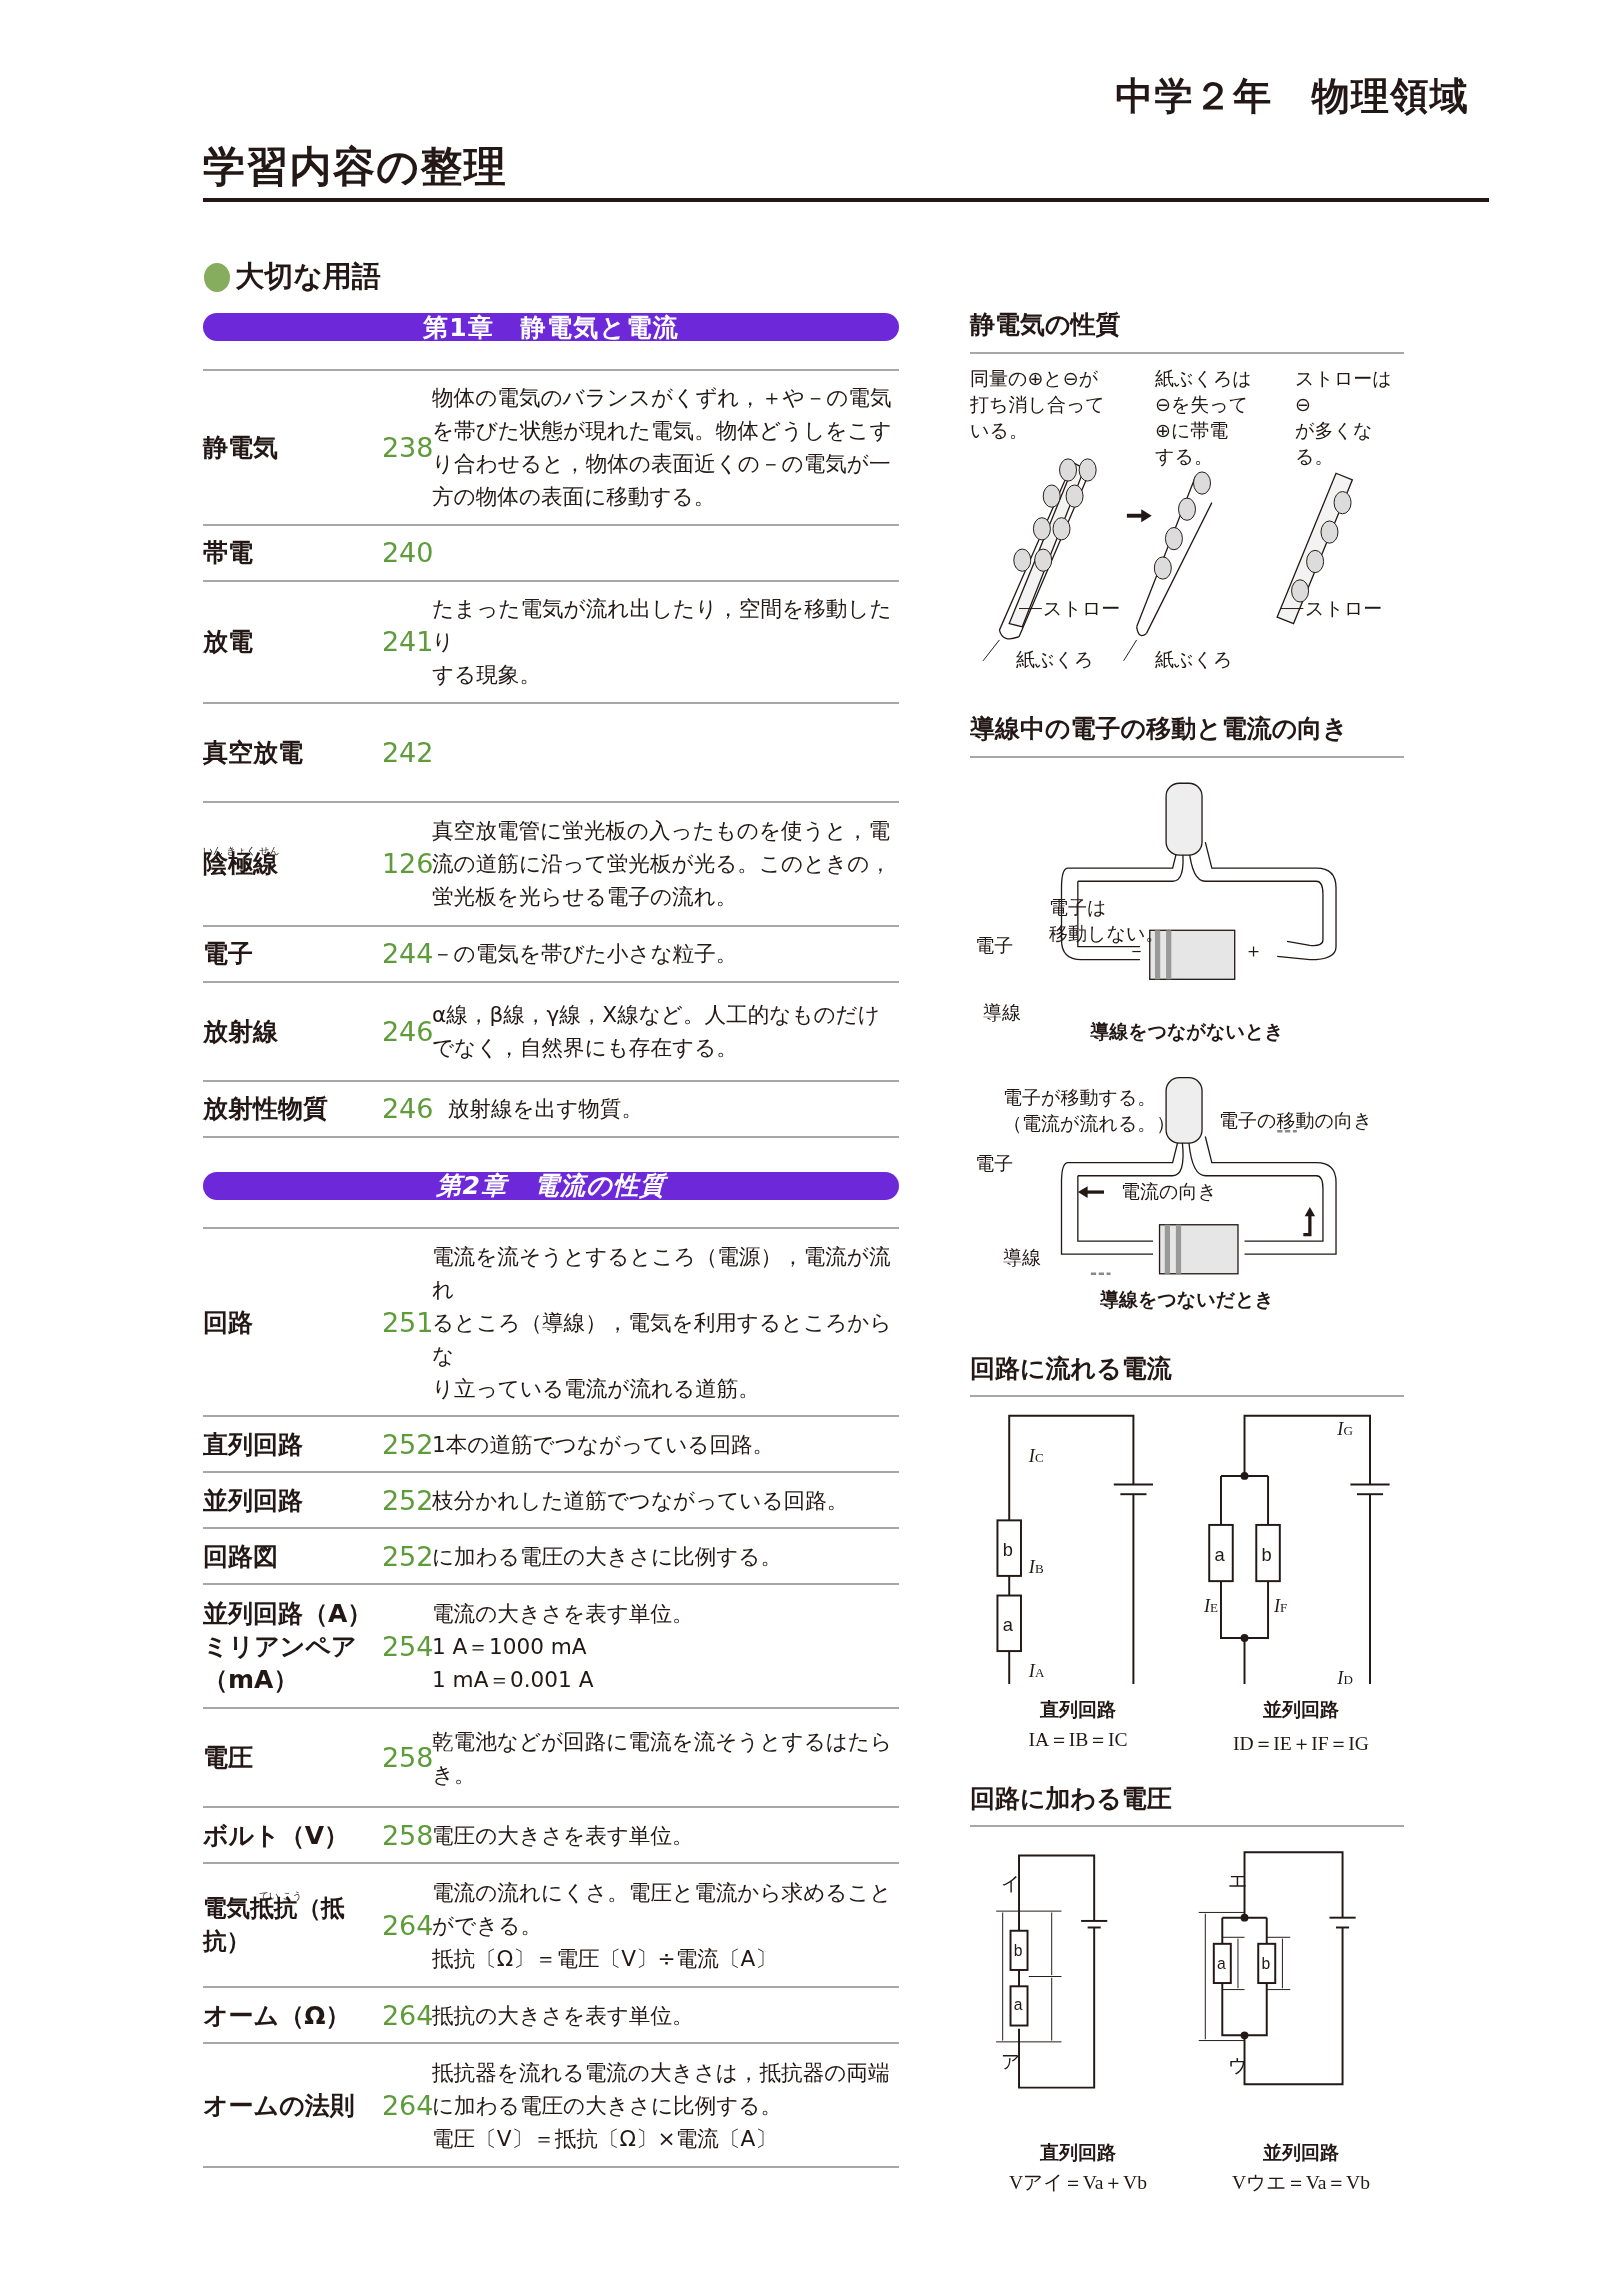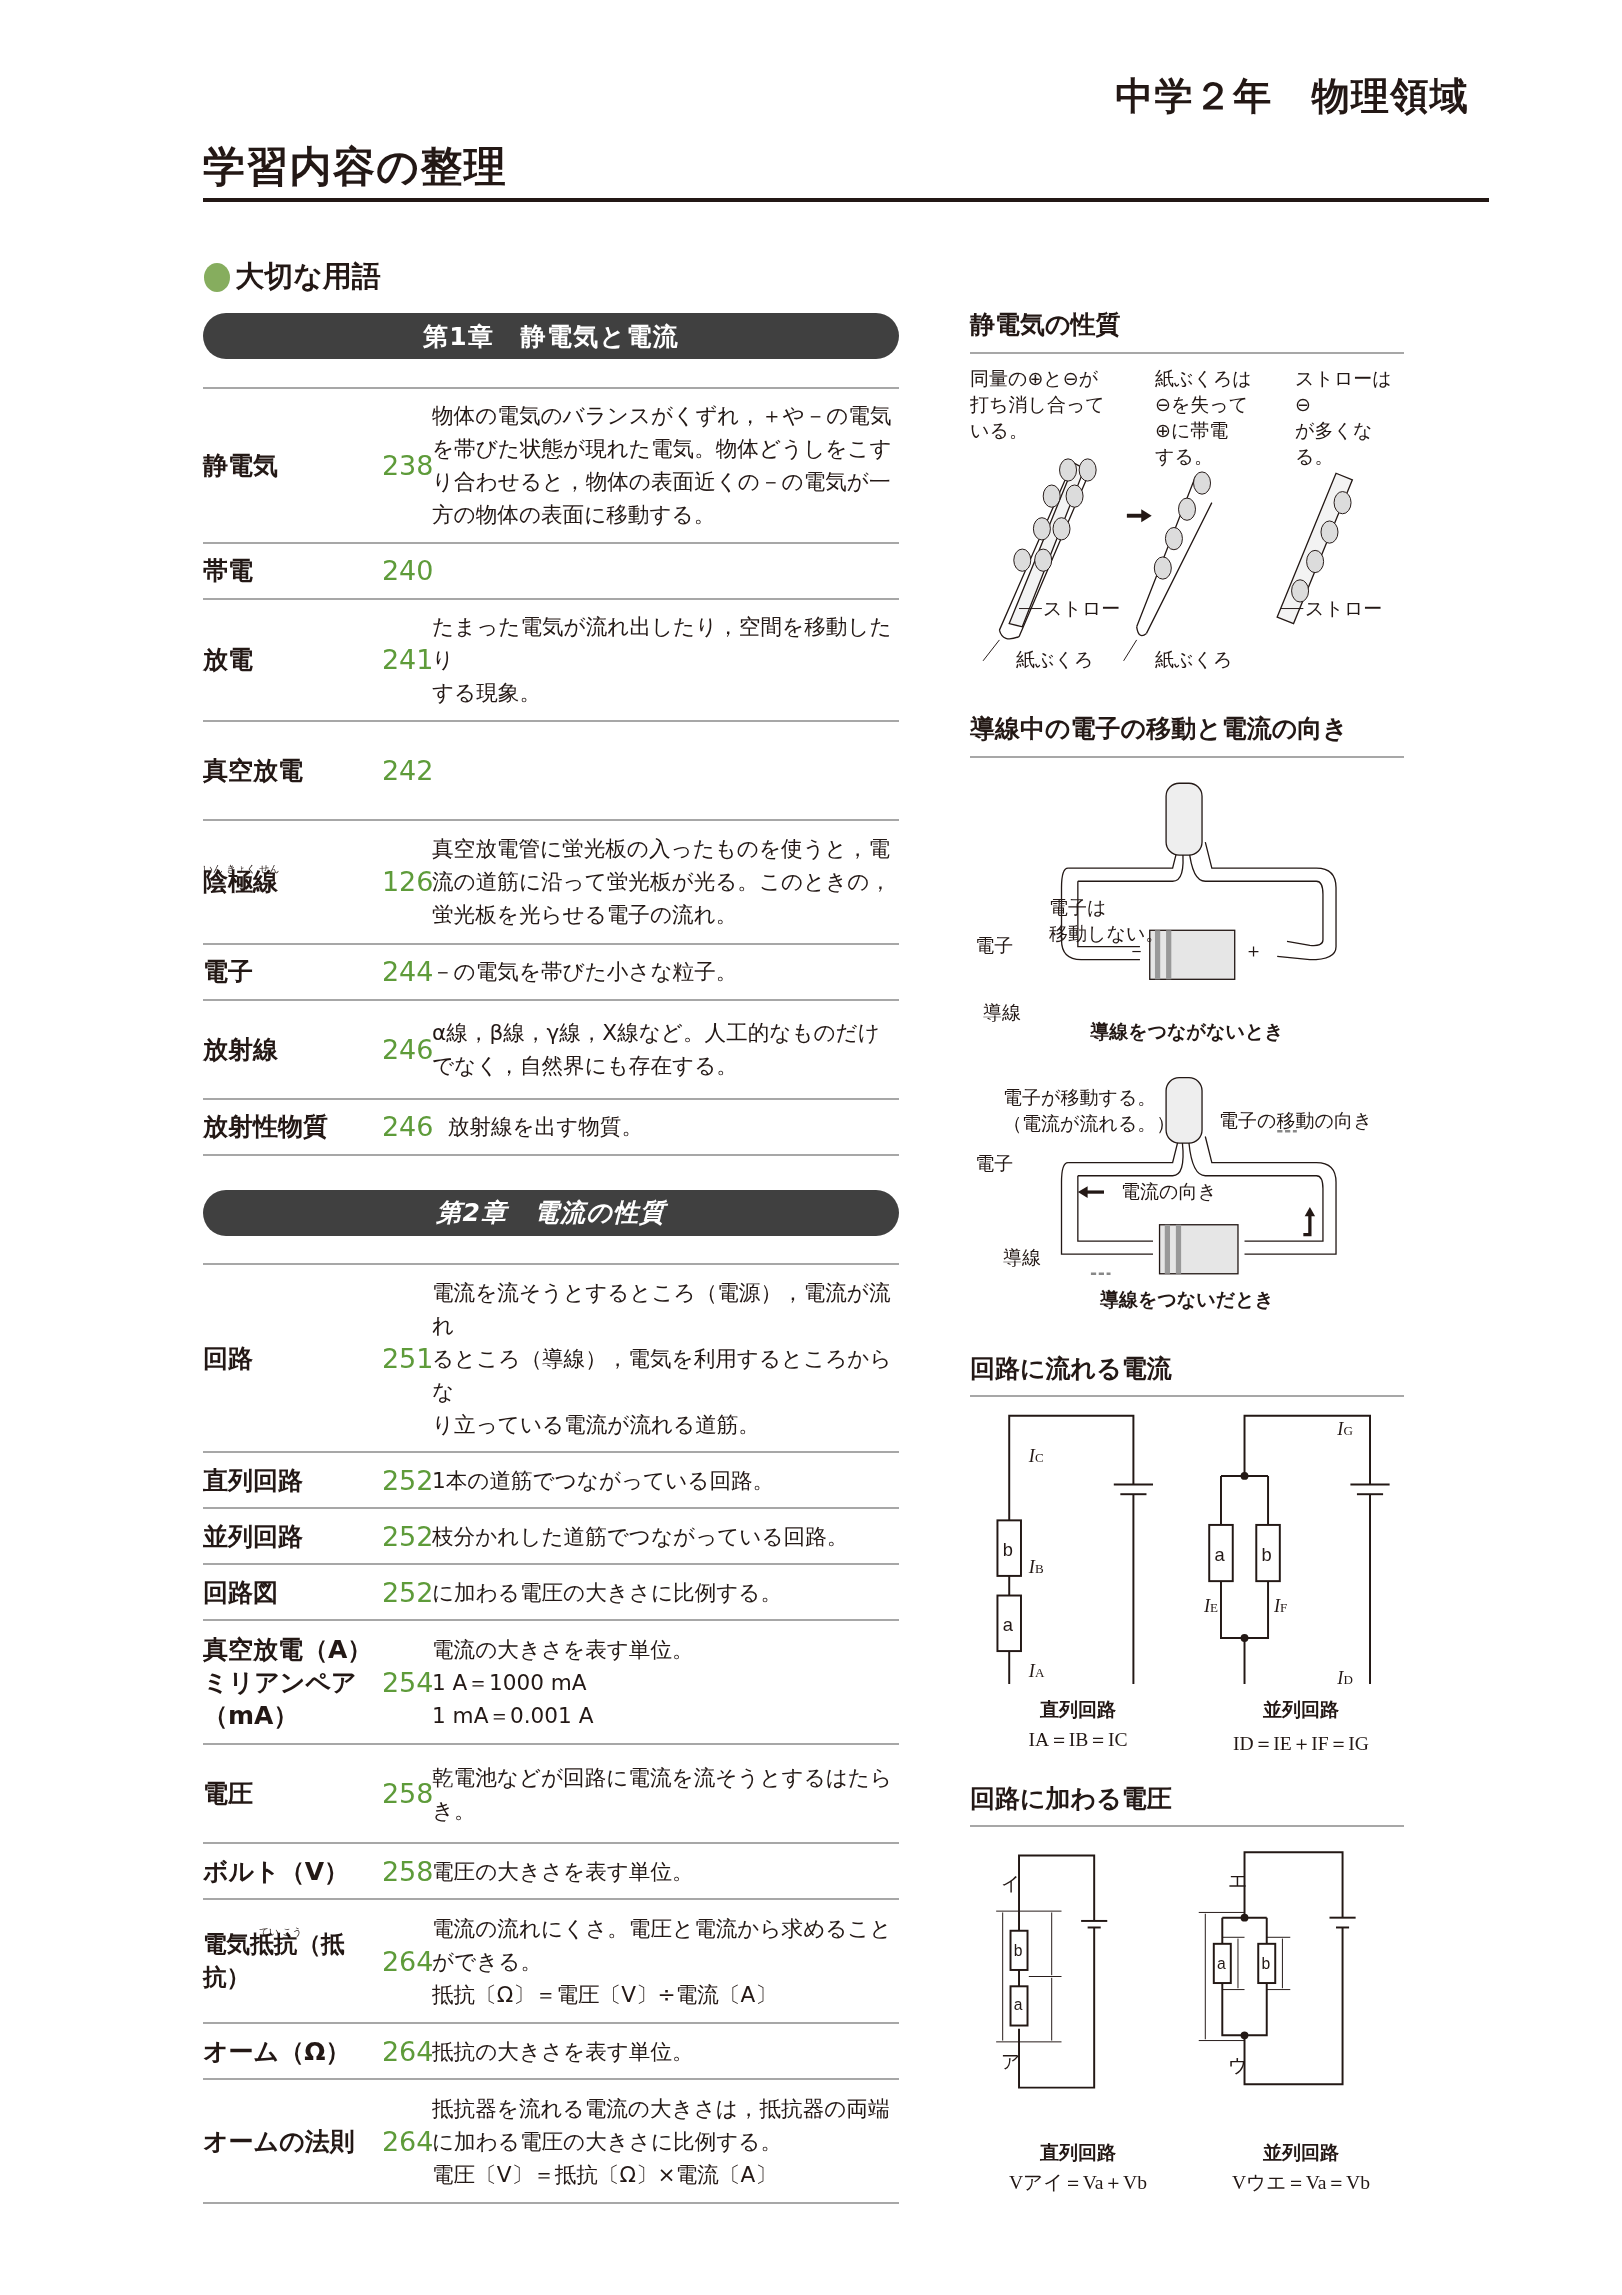--- a/index.html
+++ b/index.html
@@ -7,21 +7,21 @@
   body { position: relative; font-family: "DejaVu Sans", "Liberation Sans", sans-serif; color: #231815; overflow: hidden; }
 
   .grade { position: absolute; right: 154px; top: 71px; font-size: 38px; font-weight: bold; letter-spacing: 1.3px; }
   .page-title { position: absolute; left: 203px; top: 139px; font-size: 42px; font-weight: bold; letter-spacing: 1.3px; }
   .title-rule { position: absolute; left: 203px; top: 198px; width: 1286px; height: 3.9px; background: #231815; }
 
   .section-head { position: absolute; left: 204px; top: 257px; font-size: 29px; font-weight: bold; display: flex; align-items: center; }
   .green-dot { width: 26px; height: 29px; border-radius: 50%; background: #86ad5e; margin-right: 5.2px; }
 
   .left { position: absolute; left: 203px; top: 313px; width: 696px; }
-  .chapter-pill { height: 46px; border-radius: 23px; background: #404040; color: #fff; font-size: 25px; font-weight: bold; display: flex; align-items: center; justify-content: center; margin-bottom: 27.5px; letter-spacing: 1.3px; }
+  .chapter-pill { height: 28px; border-radius: 23px; background: #6d28d9; color: #fff; font-size: 25px; font-weight: bold; display: flex; align-items: center; justify-content: center; margin-bottom: 27.5px; letter-spacing: 1.3px; }
   .chapter-pill.second { margin-top: 34px; font-style: italic; }
   .term-table { border-top: 2px solid #a7a7a7; }
   .term-row { display: flex; align-items: center; border-bottom: 2px solid #a7a7a7; padding: 10.5px 0; }
   .term { width: 171px; font-size: 25px; font-weight: bold; line-height: 33px; position: relative; }
   .page-no { width: 58px; font-size: 27px; color: #5e9b3a; text-align: left; padding-left: 7.9px; }
   .desc { flex: 1; font-size: 21.6px; line-height: 33px; }
   .desc .line { display: block; }
   .rt { position: absolute; left: 0; top: -14.4px; font-size: 9.2px; white-space: nowrap; }
   .term .rt { top: -13px; font-size: 9.8px; font-weight: normal; }
 
@@ -137,21 +137,21 @@
     </div>
     <div class="term-row">
       <div class="term">回路図</div>
       <div class="page-no">252</div>
       <div class="desc">
           <span class="line">に加わる電圧の大きさに比例する。</span>
         </div>
     </div>
     <div class="term-row" style="min-height:124px">
       <div class="term">
-        <span class="line" style="display:block">真空放電（A）</span>
+        <span class="line" style="display:block">並列回路（A）</span>
         <span class="line" style="display:block">ミリアンペア</span>
         <span class="line" style="display:block">（mA）</span>
       </div>
       <div class="page-no">254</div>
       <div class="desc">
         <span class="line">電流の大きさを表す単位。</span>
         <span class="line">1 A＝1000 mA</span>
         <span class="line">1 mA＝0.001 A</span>
       </div>
     </div>

